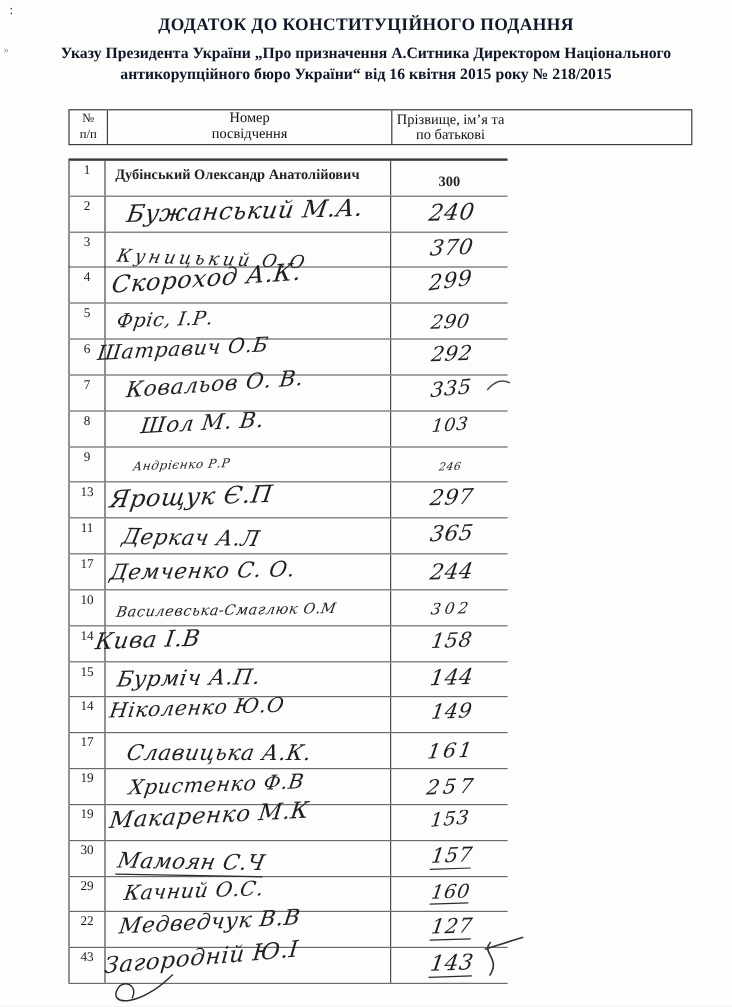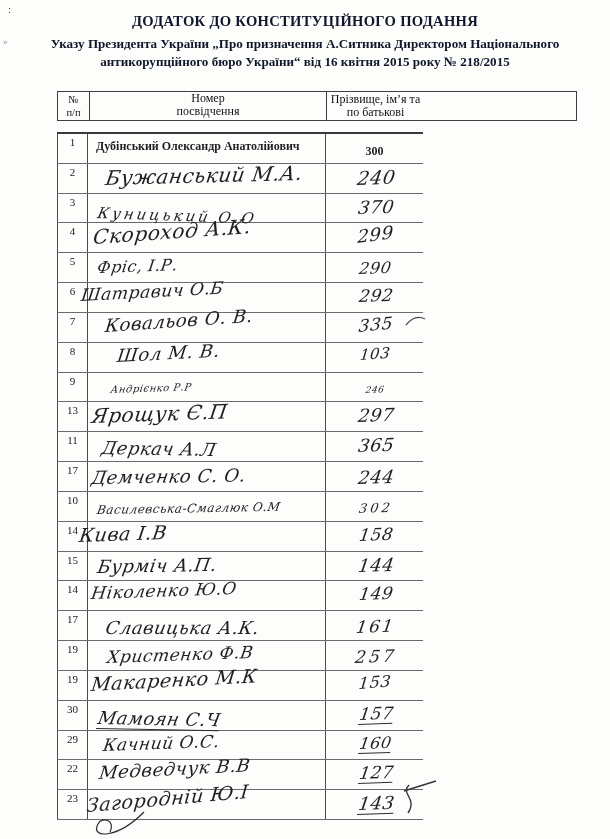--- a/index.html
+++ b/index.html
@@ -351,21 +351,21 @@
       <div class="cell num">22</div>
       <div class="cell name">
         <span class="hand">Медведчук В.В</span>
       </div>
       <div class="cell cert">
         <span class="hand">127</span>
       </div>
     </div>
 
     <div class="row">
-      <div class="cell num">23</div>
+      <div class="cell num">43</div>
       <div class="cell name">
         <span class="hand">Загородній Ю.І</span>
       </div>
       <div class="cell cert">
         <span class="hand">143</span>
       </div>
     </div>
   </div>
 
   <svg class="stray stray-row7" width="24" height="16">

